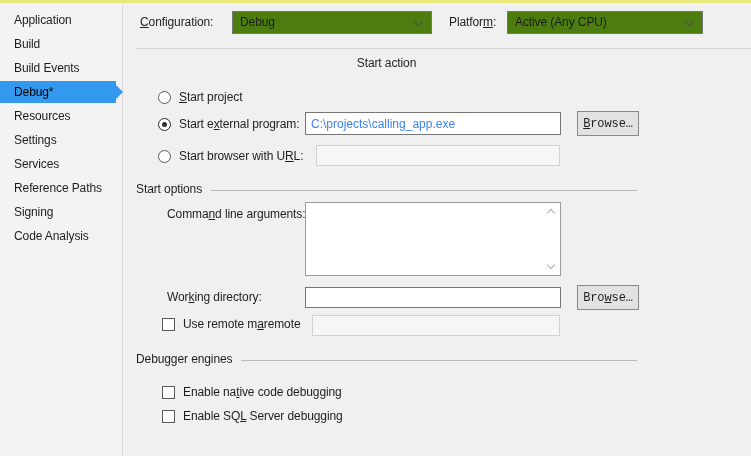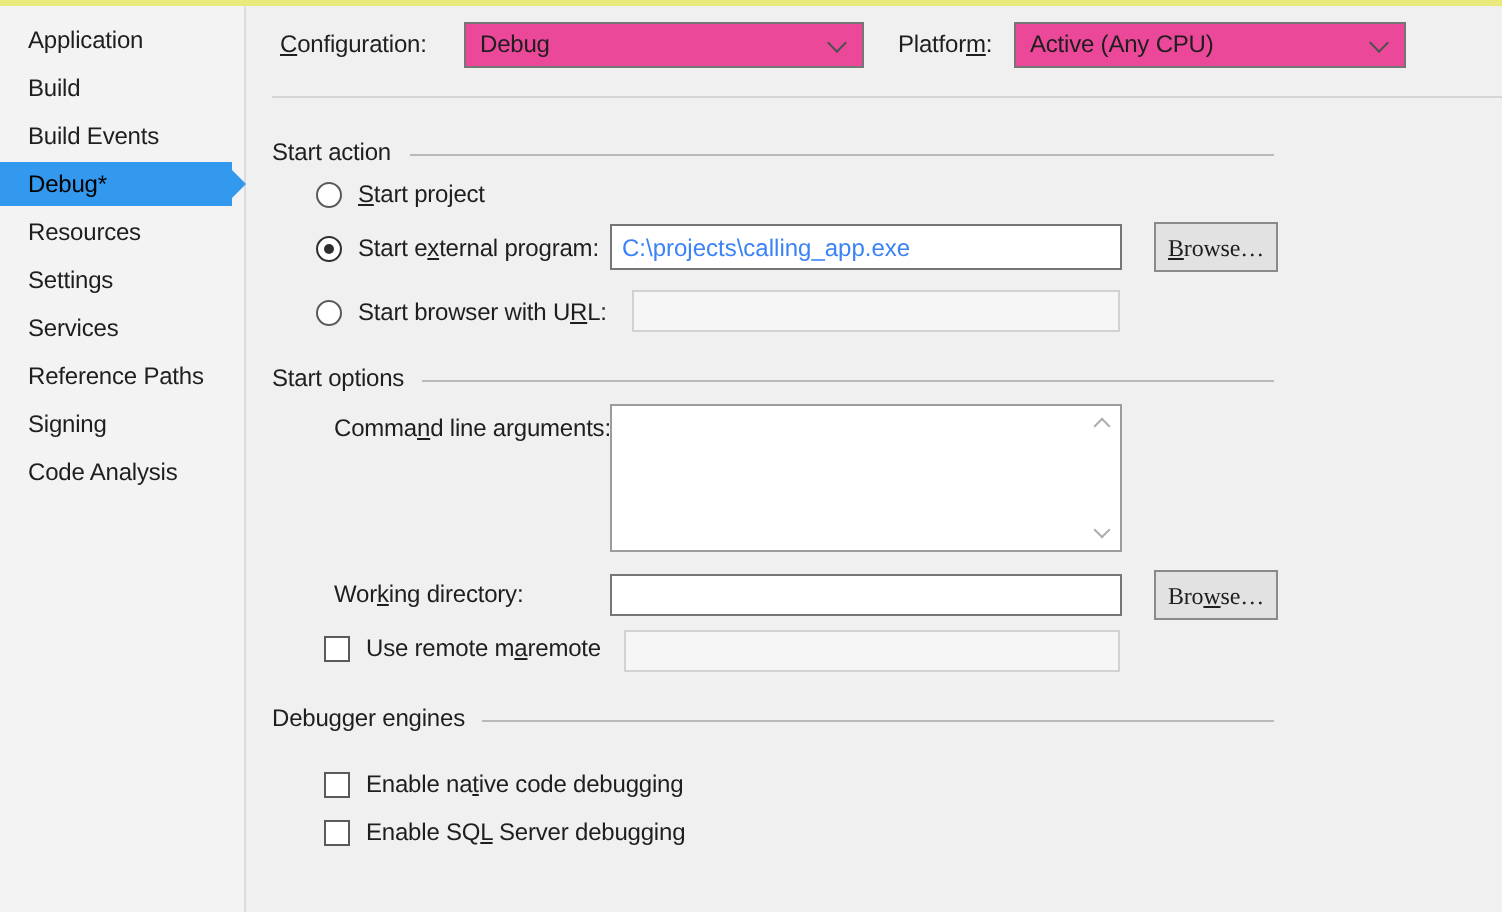--- a/index.html
+++ b/index.html
@@ -24,39 +24,39 @@
     content: ""; position: absolute; right: -7px; top: 4px;
     border-top: 7px solid transparent; border-bottom: 7px solid transparent; border-left: 7px solid #3399ee;
   }
 
   
   .lbl { position: absolute; height: 23px; line-height: 23px; white-space: nowrap; }
   .u { text-decoration: underline; text-underline-offset: 1px; }
 
   
   .dd {
-    position: absolute; height: 23px; background: #ec4899; border: 1px solid #767676;
+    position: absolute; height: 23px; background: #4d7c0f; border: 1px solid #767676;
     line-height: 21px; padding-left: 7px; white-space: nowrap;
   }
   .chev {
     position: absolute; right: 9px; top: 6px; width: 7px; height: 7px;
     border-right: 1px solid #505050; border-bottom: 1px solid #505050; transform: rotate(45deg);
   }
   #configuration-label { left: 140px; top: 11px; }
   #configuration-dropdown { left: 232px; top: 11px; width: 200px; }
   #platform-label { left: 449px; top: 11px; text-align: center; }
   #platform-dropdown { left: 507px; top: 11px; width: 196px; }
 
   #config-divider { position: absolute; left: 136px; top: 48px; width: 615px; height: 1px; background: #d6d6d6; }
 
   
   .group { position: absolute; left: 136px; width: 501px; height: 16px; display: flex; align-items: center; }
   .gtitle { white-space: nowrap; }
   .gline { flex: 1; height: 1px; background: #b9b9b9; margin-left: 9px; position: relative; top: 1px; }
-  #group-start-action { top: 68px; }
+  #group-start-action { top: 56px; flex-direction: column; }
   #group-start-options { top: 181px; }
   #group-debugger-engines { top: 351px; }
 
   
   .ctl-row { position: absolute; display: flex; align-items: center; height: 16px; line-height: 16px; white-space: nowrap; }
   .radio {
     width: 13px; height: 13px; min-width: 13px; border: 1px solid #5a5a5a; border-radius: 50%;
     background: #fff; position: relative; margin-right: 8px;
   }
   .radio.checked { border-color: #2e2e2e; }
@@ -82,21 +82,21 @@
   #browser-url-input { left: 316px; top: 145px; width: 244px; height: 21px; }
   #working-directory-input { left: 305px; top: 287px; width: 256px; height: 21px; }
   #remote-machine-input { left: 312px; top: 315px; width: 248px; height: 21px; }
 
   #command-line-label { left: 167px; top: 203px; }
   #working-directory-label { left: 167px; top: 286px; }
 
   
   .btn {
     position: absolute; width: 62px; height: 25px; background: #e2e2e2; border: 1px solid #8a8a8a;
-    font-family: Liberation Serif, serif; font-size: 12px; color: #1e1e1e;
+    font-family: Liberation Mono, monospace; font-size: 12px; color: #1e1e1e;
     text-align: center; line-height: 22px; letter-spacing: -0.1px; cursor: default;
   }
   #browse-button-1 { left: 577px; top: 111px; }
   #browse-button-2 { left: 577px; top: 285px; }
 
   
   #command-line-box { position: absolute; left: 305px; top: 202px; width: 256px; height: 74px; }
   #command-line-box textarea {
     width: 100%; height: 100%; resize: none; border: 1px solid #9c9c9c; background: #fff;
     font-family: "Liberation Sans", sans-serif; font-size: 12px; outline: none; overflow: hidden; padding: 2px 18px 2px 5px;

